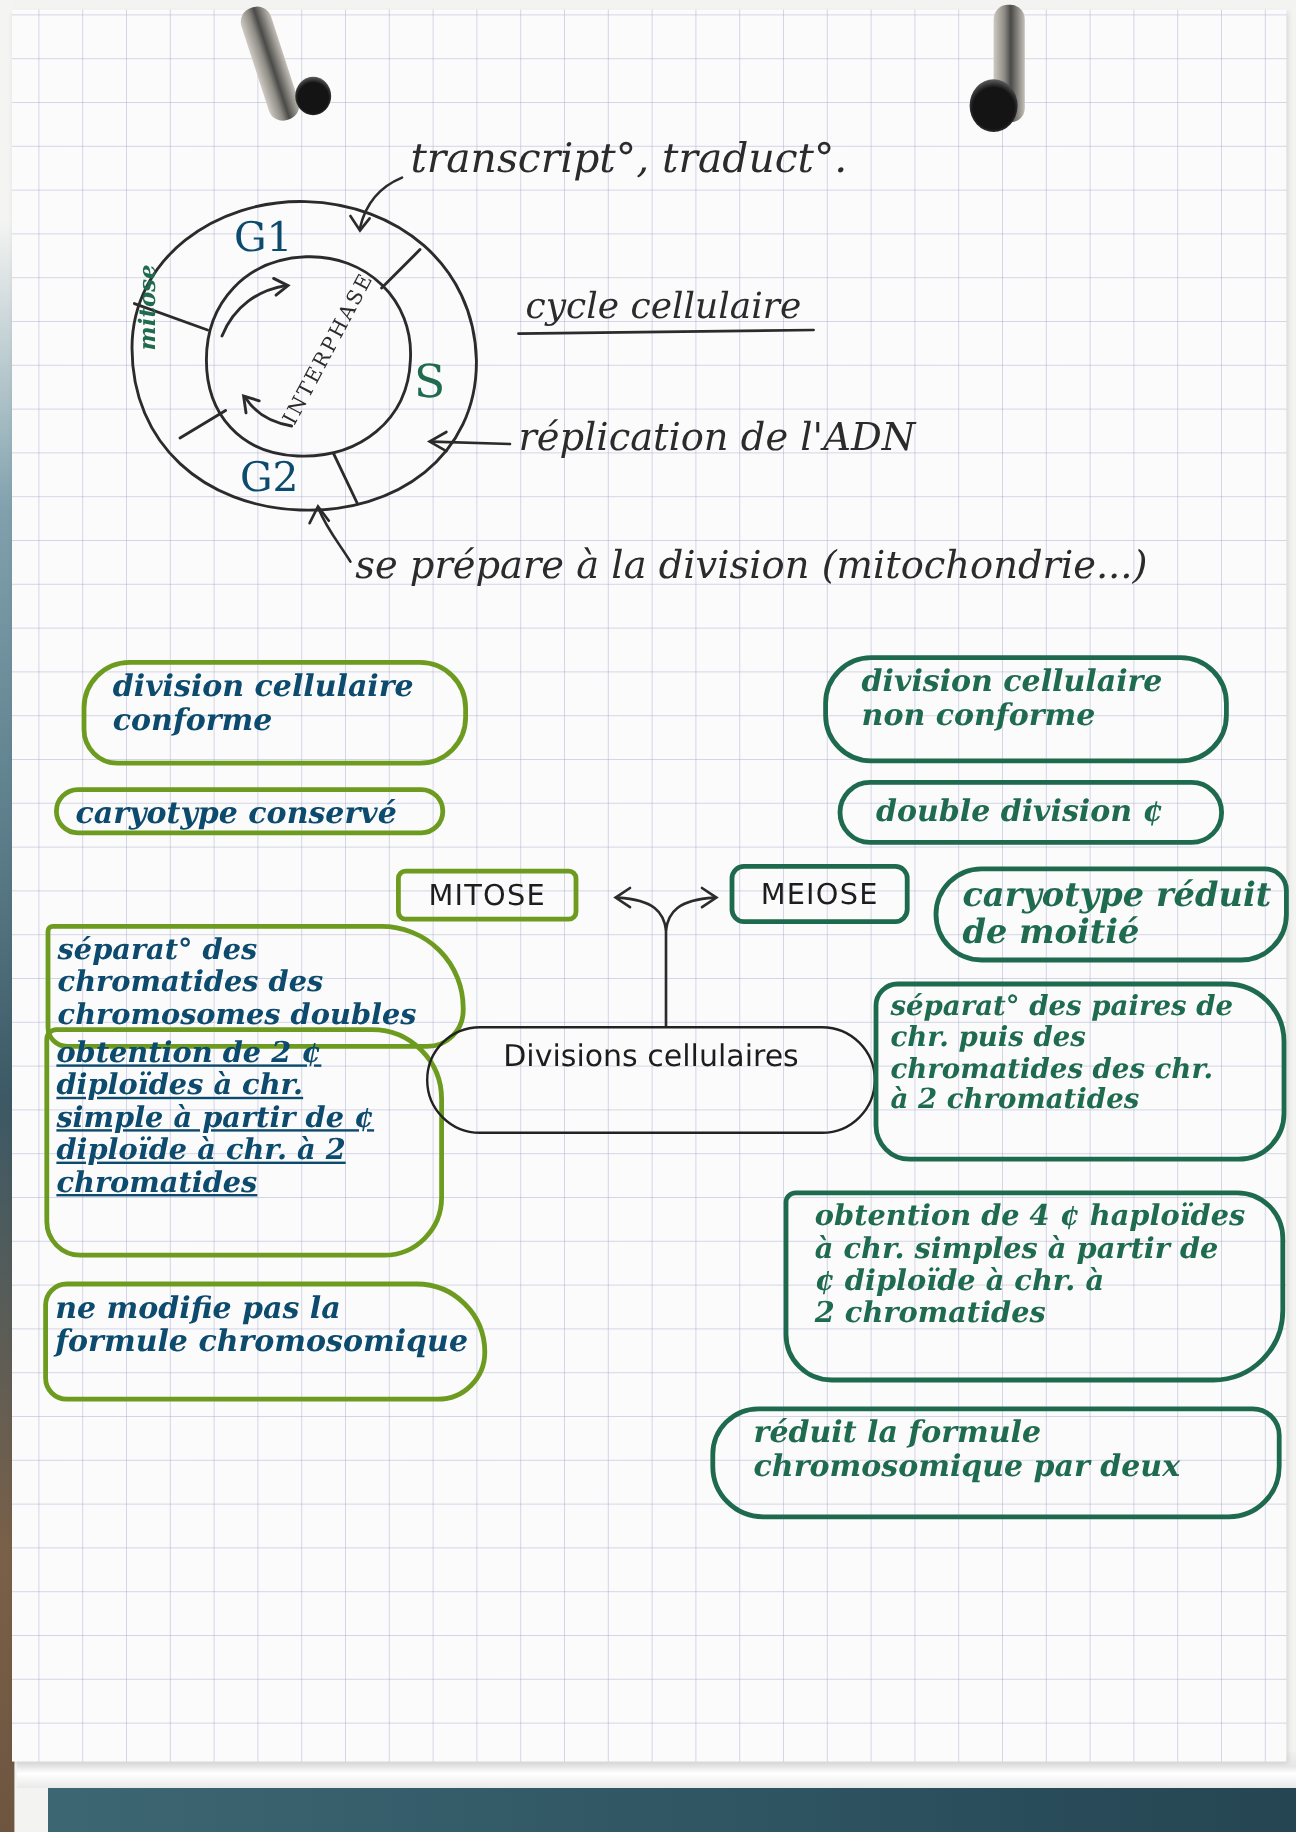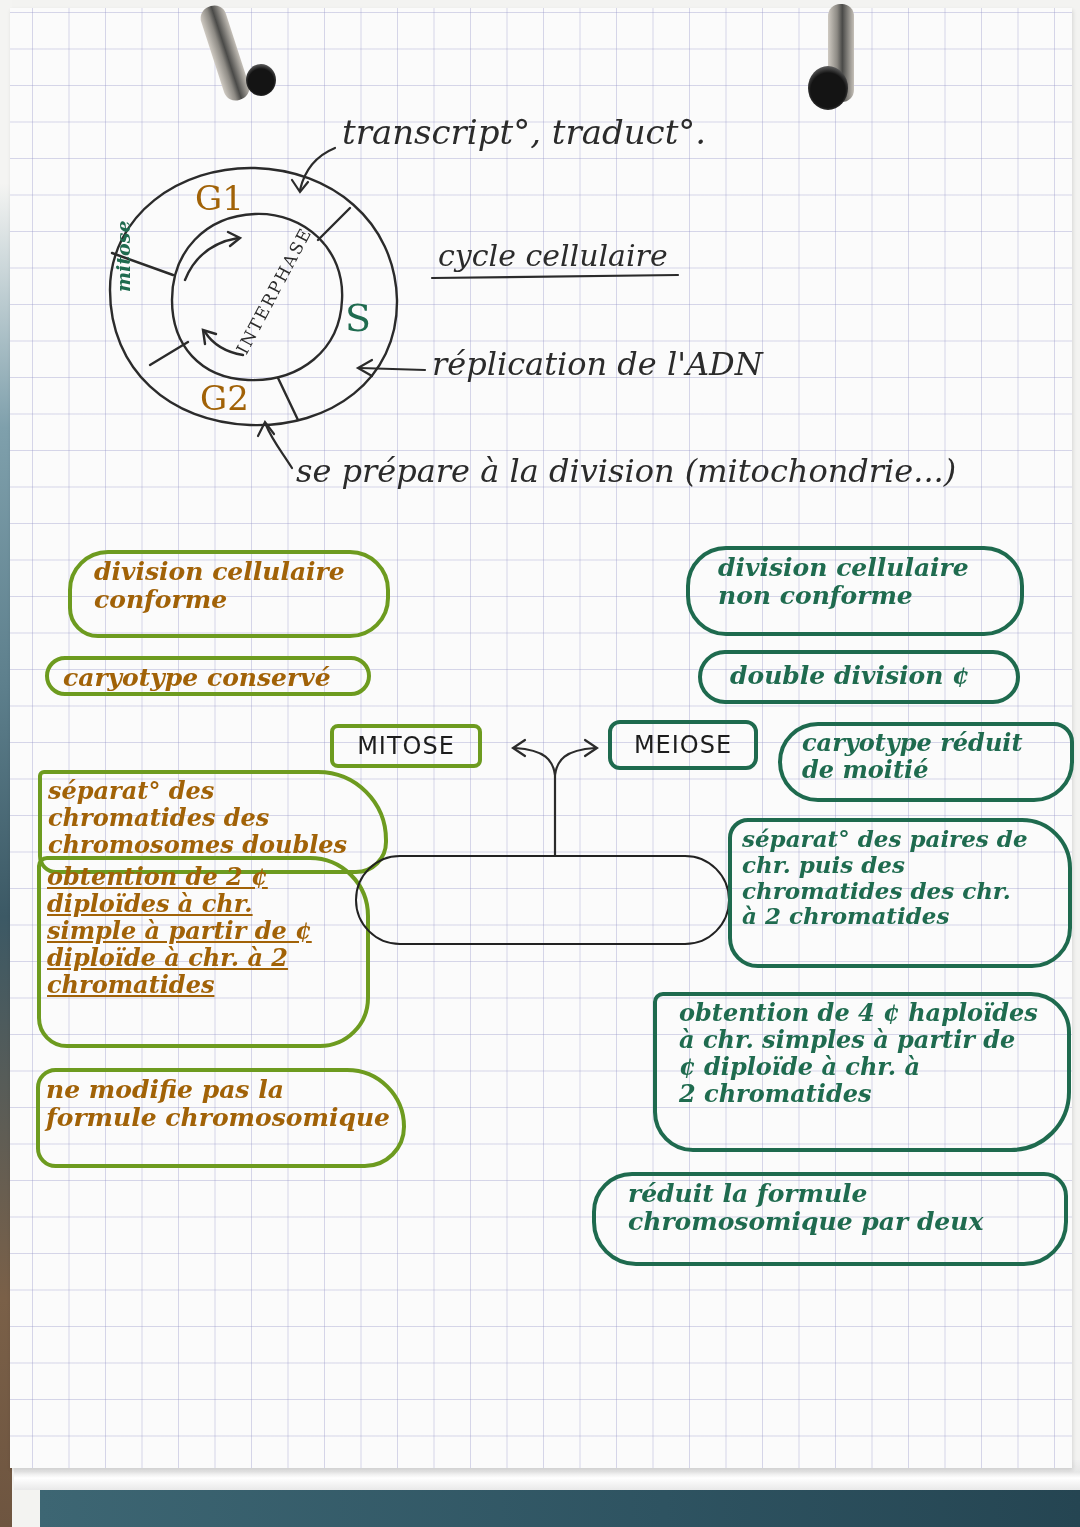--- a/index.html
+++ b/index.html
@@ -38,21 +38,21 @@
   .ring-hole {
     position: absolute; width: 30px; height: 32px; border-radius: 50%;
     background: radial-gradient(circle at 50% 55%, #141414 55%, #6b6b6b 80%, #bdbdbd 100%);
   }
   svg.overlay { position: absolute; left: 0; top: 0; }
   .hand {
     position: absolute; font-family: "DejaVu Serif", serif; font-style: italic;
     white-space: nowrap; line-height: 1.2;
   }
   .black { color: #2b2b2b; }
-  .lime { color: #a16207; }
+  .lime { color: #0c4a6e; }
   .forest { color: #1f6b4f; }
   .box {
     position: absolute; box-sizing: border-box; border-style: solid; border-width: 4px;
     font-family: "DejaVu Serif", serif; font-style: italic; font-weight: bold;
     line-height: 1.12; padding: 4px 10px; white-space: pre-line;
   }
   .box.lime { border-color: #6d9b1f; }
   .box.forest { border-color: #1e6a4e; }
   .label-box {
     position: absolute; box-sizing: border-box; border-width: 4px; border-style: solid;
@@ -129,28 +129,29 @@
 diploïdes à chr.
 simple à partir de ¢
 diploïde à chr. à 2
 chromatides</div>
 <div class="box lime" style="left:36px;top:1068px;width:370px;height:100px;font-size:25px;border-radius:20px 60px 42px 20px;padding-left:6px;">ne modifie pas la
 formule chromosomique</div>
 
 <div class="label-box" style="left:330px;top:724px;width:152px;height:44px;border-color:#6d9b1f;border-radius:8px;">MITOSE</div>
 
 <div class="center-box" style="left:355px;top:855px;width:375px;height:90px;">
+  <div>Divisions cellulaires</div>
 </div>
 
 <div class="label-box" style="left:608px;top:720px;width:150px;height:50px;border-color:#1e6a4e;border-radius:12px;">MEIOSE</div>
 
 <div class="box forest" style="left:686px;top:546px;width:338px;height:90px;font-size:25px;border-radius:40px;padding-left:28px;">division cellulaire
 non conforme</div>
 <div class="box forest" style="left:698px;top:650px;width:322px;height:54px;font-size:25px;border-radius:27px;padding-left:28px;padding-top:8px;">double division ¢</div>
-<div class="box forest" style="left:778px;top:722px;width:296px;height:80px;font-size:24px;border-radius:40px 20px 40px 40px;padding-left:20px;">caryotype réduit
+<div class="box forest" style="left:778px;top:722px;width:296px;height:80px;font-size:28px;border-radius:40px 20px 40px 40px;padding-left:20px;">caryotype réduit
 de moitié</div>
 <div class="box forest" style="left:728px;top:818px;width:344px;height:150px;font-size:23px;border-radius:20px 50px 40px 30px;">séparat° des paires de
 chr. puis des
 chromatides des chr.
 à 2 chromatides</div>
 <div class="box forest" style="left:653px;top:992px;width:418px;height:160px;font-size:24px;border-radius:10px 40px 60px 40px;padding-left:22px;">obtention de 4 ¢ haploïdes
 à chr. simples à partir de
 ¢ diploïde à chr. à
 2 chromatides</div>
 <div class="box forest" style="left:592px;top:1172px;width:476px;height:94px;font-size:25px;border-radius:40px 24px 44px 44px;padding-left:32px;">réduit la formule

